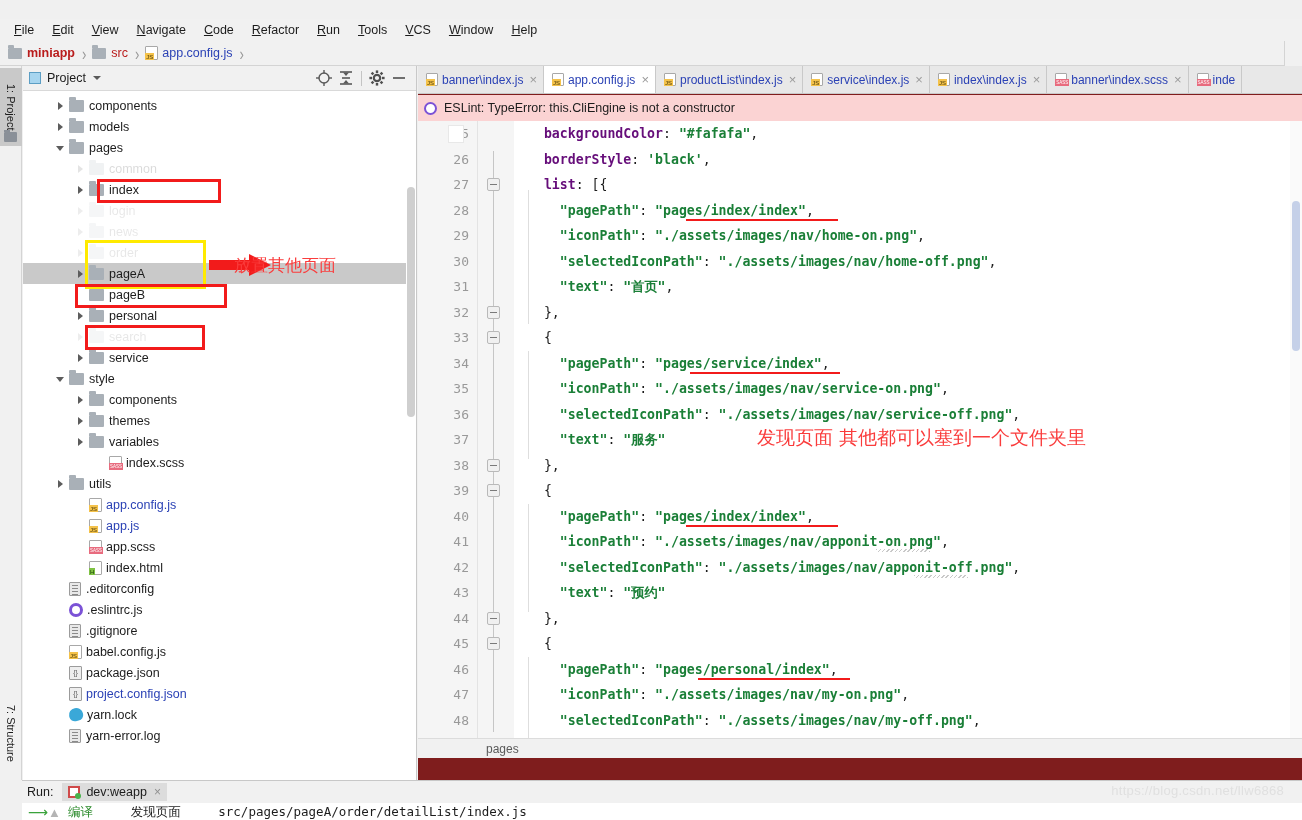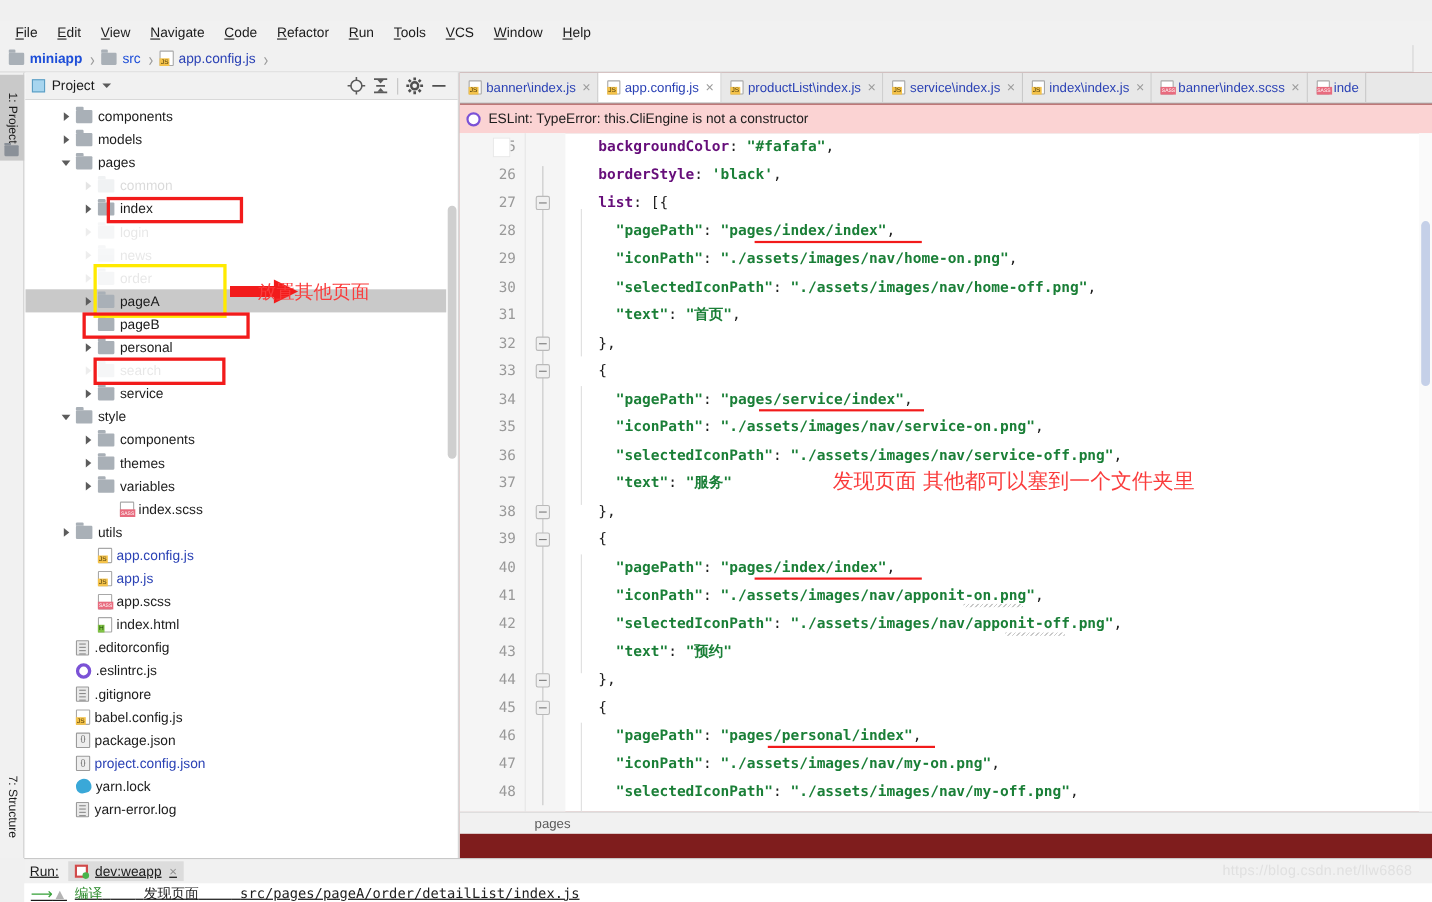--- a/index.html
+++ b/index.html
@@ -37,21 +37,21 @@
     white-space: nowrap;
   }
   .menu-item u { text-decoration: underline; }
 
   
   .navbar {
     position: absolute; top: 41px; left: 0; width: 1302px; height: 25px;
     background: #f1f1f1; border-bottom: 1px solid #d4d4d4;
     display: flex; align-items: center; padding-left: 8px;
   }
-  .crumb { display: flex; align-items: center; font-size: 12.5px; color: #1d4ed8; }
+  .crumb { display: flex; align-items: center; font-size: 12.5px; color: #b91c1c; }
   .crumb.blue { color: #2b42b5; }
   .crumb.bold { font-weight: bold; }
   .crumb-sep {
     color: #9a9a9a; font-size: 13px; margin: 0 6px 0 7px;
     transform: scaleY(1.35);
   }
   .folder-ico {
     width: 14px; height: 11px; margin-right: 5px; position: relative;
     background: #a9b0b7; border-radius: 1px;
   }
@@ -317,21 +317,21 @@
     background: #fafafa;
   }
   .ed-scroll .thumb {
     position: absolute; left: 2px; width: 8px; top: 80px; height: 150px;
     background: #c5d0e8; border-radius: 4px;
   }
 
   
   .runpanel {
     position: absolute; left: 22px; top: 780px; right: 0; height: 40px;
-    background: #f1f1f1; border-top: 1px solid #c8c8c8; text-decoration: underline;
+    background: #f1f1f1; border-top: 1px solid #c8c8c8;
   }
   .run-tabrow { height: 22px; display: flex; align-items: center; padding-left: 5px; }
   .run-label { font-size: 12.5px; color: #1c1c1c; margin-right: 9px; }
   .run-tab {
     display: flex; align-items: center; background: #dcdcdc;
     padding: 2px 6px; font-size: 12.5px; color: #1c1c1c;
   }
   .run-sq {
     width: 12px; height: 12px; border: 2px solid #d04a4a; background: #fff;
     margin-right: 6px; position: relative; flex: none;

